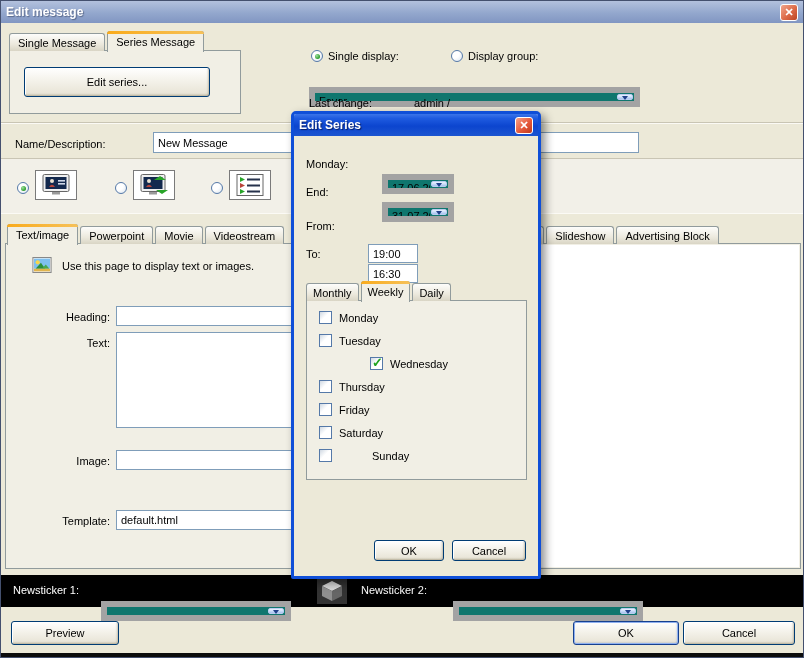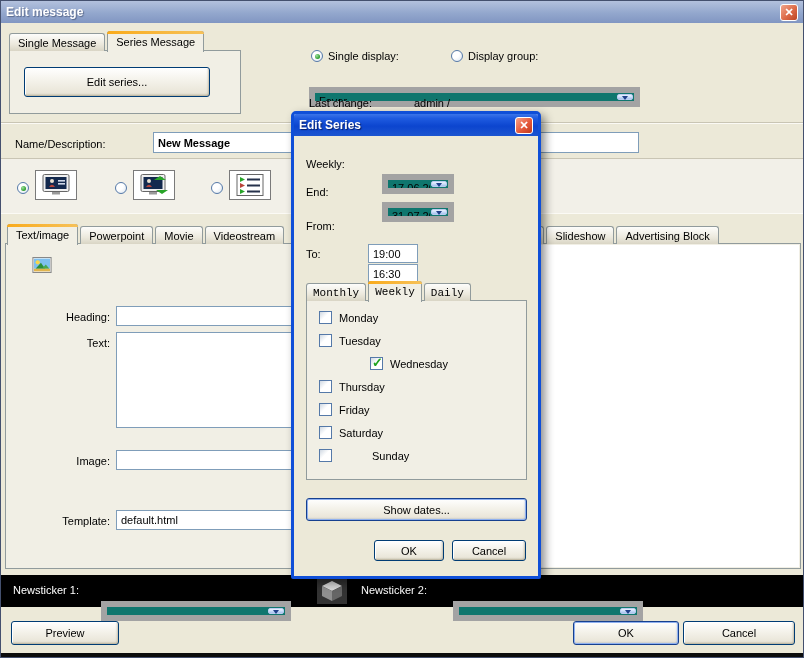--- a/index.html
+++ b/index.html
@@ -19,21 +19,21 @@
     text-shadow:none; }
 
   
   .lbl { position:absolute; white-space:nowrap; }
   .btn { position:absolute; border:1px solid #003c74; border-radius:3px;
     background:linear-gradient(to bottom,#ffffff 0%,#f4f2ea 45%,#e9e5d8 90%,#d9d4c4 100%);
     box-shadow: inset 1px 1px 0 #fff, inset -1px -1px 2px rgba(157,145,120,.55);
     display:flex; align-items:center; justify-content:center; font:inherit; cursor:default; }
   .btn.default { border-color:#16408f; box-shadow: inset 0 0 0 1px #8fb0ef, inset -1px -1px 2px rgba(110,135,190,.5); }
   .tb { position:absolute; border:1px solid #7f9db9; background:#fff; font:inherit; padding:1px 4px; }
-  .tb.bold { font-weight:bold; }
+  .tb.bold { font-weight:normal; }
   textarea.tb { resize:none; }
   .combo { position:absolute; border:6px solid #a3a3a3; background:#0f766e; display:flex; align-items:stretch;margin-top:20px; }
   .combo-val { flex:1; padding:2px 4px; overflow:hidden; white-space:nowrap; }
   .combo-btn { width:16px; margin:1px; border-radius:2px; border:1px solid #b9cdf0;
     background:linear-gradient(to bottom,#eaf1fd 0%,#cfe0fa 45%,#a6c2ee 100%);
     display:flex; align-items:center; justify-content:center; }
   .combo-arrow { width:0; height:0; border:3px solid transparent; border-top:4px solid #1f3f88; margin-top:4px; }
 
   .radio-row { position:absolute; display:flex; align-items:flex-end; gap:5px; white-space:nowrap; }
   .radio { width:12px; height:12px; border-radius:50%; border:1px solid #5579a8; position:relative; flex:0 0 auto;
@@ -177,20 +177,21 @@
     <div style="position:absolute; left:26px; top:13px;">
       <svg width="20" height="16" viewBox="0 0 18 15">
         <rect x="0.5" y="0.5" width="17" height="14" fill="#fff" stroke="#888"></rect>
         <rect x="1.5" y="1.5" width="15" height="9.5" fill="#7ec0f0"></rect>
         <circle cx="5" cy="5" r="2" fill="#f8d74a"></circle>
         <polygon points="3,11 8,5.5 12,11" fill="#2e8f3a"></polygon>
         <polygon points="9,11 12.5,7 16,11" fill="#49a84f"></polygon>
         <rect x="1.5" y="11" width="15" height="2.5" fill="#e0b44e"></rect>
       </svg>
     </div>
+    <span class="lbl" style="left:56px; top:16px;">Use this page to display text or images.</span>
 
     <span class="lbl" style="left:8px; top:67px; width:96px; text-align:right;">Heading:</span>
     <input class="tb" style="left: 110px; top: 62px; width: 262px; height: 20px;" value="">
 
     <span class="lbl" style="left:8px; top:93px; width:96px; text-align:right;">Text:</span>
     <textarea class="tb" style="left: 110px; top: 88px; width: 262px; height: 96px;"></textarea>
 
     <span class="lbl" style="left:8px; top:211px; width:96px; text-align:right;">Image:</span>
     <input class="tb" style="left: 110px; top: 206px; width: 262px; height: 20px;" value="">
 
@@ -228,21 +229,21 @@
 
   <div class="bottom-edge"></div>
 
   <div class="modal">
     <div class="mtitle">
       <span>Edit Series</span>
       <span class="mclose">✕</span>
     </div>
     <div class="mbody">
 
-      <span class="lbl" style="left:12px; top:22px;">Weekly:</span>
+      <span class="lbl" style="left:12px; top:22px;">Monday:</span>
       <div class="combo" style="left:88px; top:18px; width:72px; height:20px;">
         <span class="combo-val">17.06.2013</span>
         <span class="combo-btn">
             <span class="combo-arrow"></span>
           </span>
       </div>
 
       <span class="lbl" style="left:12px; top:50px;">End:</span>
       <div class="combo" style="left:88px; top:46px; width:72px; height:20px;">
         <span class="combo-val">31.07.2013</span>
@@ -250,21 +251,21 @@
             <span class="combo-arrow"></span>
           </span>
       </div>
 
       <span class="lbl" style="left:12px; top:84px;">From:</span>
       <input class="tb" style="left: 74px; top: 80px; width: 50px; height: 19px; margin-top: 48px;" value="16:30">
 
       <span class="lbl" style="left:12px; top:112px;">To:</span>
       <input class="tb" style="left: 74px; top: 108px; width: 50px; height: 19px;" value="19:00">
 
-      <div class="tabstrip" style="left:12px; top:144px;font-family:Liberation Mono, monospace;">
+      <div class="tabstrip" style="left:12px; top:144px;">
         <div class="tab" style="padding:0 6px;">Monthly</div>
         <div class="tab active" style="padding:0 6px;">Weekly</div>
         <div class="tab" style="padding:0 6px;">Daily</div>
       </div>
       <div class="tabbody" style="left:12px; top:164px; width:221px; height:180px;">
         <div class="day-row" style="left:12px; top:10px;">
           <span class="cb"></span>
           <span>Monday</span>
         </div>
         <div class="day-row" style="left:12px; top:33px;">
@@ -286,19 +287,18 @@
         <div class="day-row" style="left:12px; top:125px;">
           <span class="cb"></span>
           <span>Saturday</span>
         </div>
         <div class="day-row" style="left:12px; top:148px;gap:40px;">
           <span class="cb"></span>
           <span>Sunday</span>
         </div>
       </div>
 
-      <div class="btn default" style="left:12px; top:362px; width:221px; height:23px;">Show dates...</div>
       <div class="btn" style="left:80px; top:404px; width:70px; height:21px;">OK</div>
       <div class="btn" style="left:158px; top:404px; width:74px; height:21px;">Cancel</div>
     </div>
   </div>
 
 </div>
 
 </body></html>

